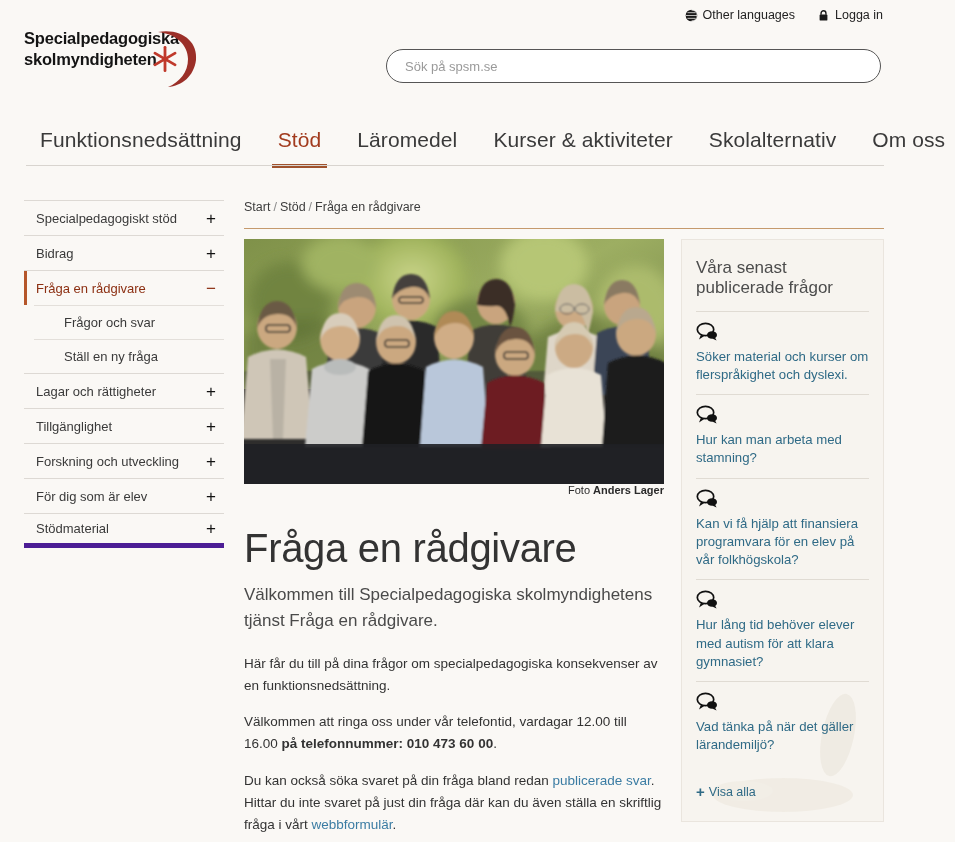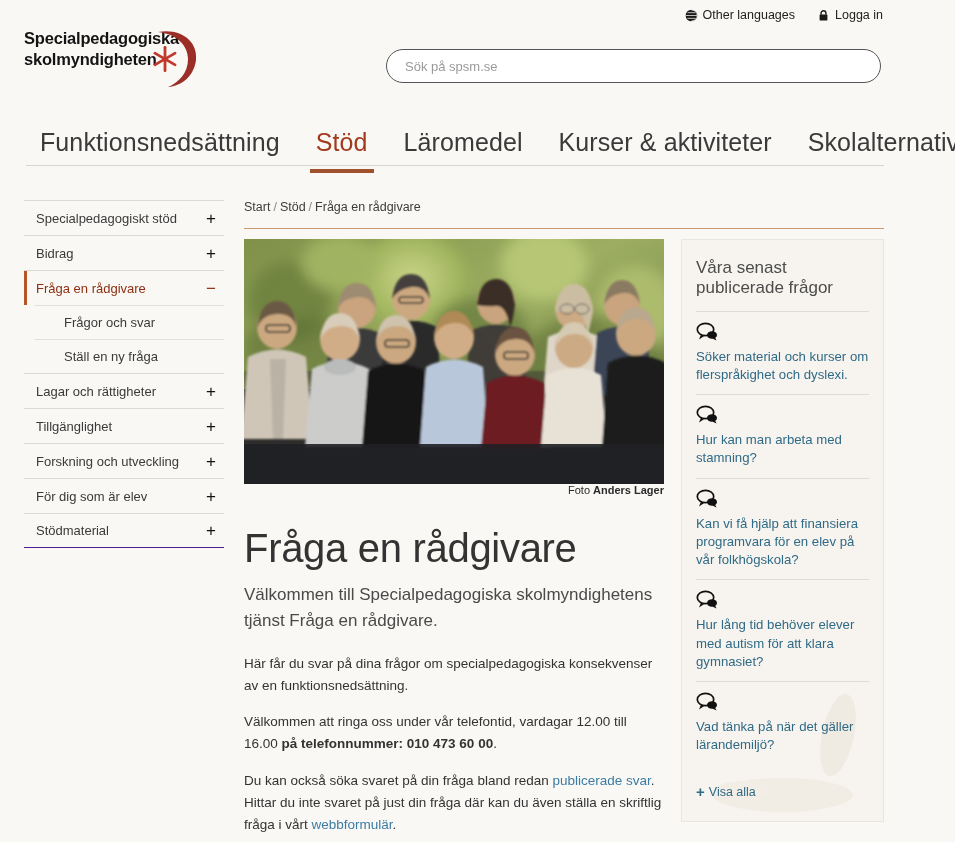--- a/index.html
+++ b/index.html
@@ -40,42 +40,42 @@
   }
   .searchbox::placeholder { color: #9a9a9a; }
 
   
   .mainnav {
     position: absolute; left: 26px; top: 128px;
     width: 858px; height: 38px;
     display: flex; align-items: flex-start; gap: 0;
   }
   .navitem {
-    font-size: 25px; color: #3a3a3a; cursor: pointer;
+    font-size: 21px; color: #3a3a3a; cursor: pointer;
     padding: 0 18px 12px 18px; position: relative;
     white-space: nowrap; letter-spacing: .1px;
   }
   .navitem:first-child { padding-left: 14px; }
   .navitem.active { color: #a23b1e; }
   .navitem.active::after {
     content: ""; position: absolute; left: 12px; right: 12px; bottom: -4px;
     height: 4px; background: #a0522d;
   }
   .nav-rule { position: absolute; left: 26px; top: 165px; width: 858px; height: 1px; background: #d8d4cf; }
 
   
   .leftnav { position: absolute; left: 24px; top: 200px; width: 200px; text-align: center; }
   .ln-row {
     position: relative;
     display: flex; align-items: center; justify-content: space-between;
     border-top: 1px solid #ddd9d4;
     height: 35px; padding: 0 8px 0 12px;
     font-size: 13px; color: #3a3a3a; cursor: pointer;
   }
-  .ln-row:last-child { border-bottom: 1px solid #4c1d95; }
+  .ln-row:last-child { border-bottom: 5px solid #4c1d95; }
   .ln-row .sign { font-size: 17px; color: #111; line-height: 1; font-weight: 500; }
   .ln-row.active { color: #8c2f12; }
   .ln-row.active .sign { color: #8c2f12; }
   .ln-row.active::before {
     content: ""; position: absolute; left: 0; top: 0; bottom: 0;
     width: 3px; background: #b5562a;
   }
   .ln-sub {
     border-top: 1px solid #e3dfda;
     height: 34px; display: flex; align-items: center;
@@ -366,21 +366,21 @@
         </g>
         <rect x="0" y="205" width="420" height="40" fill="#1f2025" opacity=".9"></rect>
       </svg>
     </div>
     <div class="photo-caption">
       <span>Foto </span><b>Anders Lager</b>
     </div>
 
     <h1 class="title">Fråga en rådgivare</h1>
     <p class="lede">Välkommen till Specialpedagogiska skolmyndighetens tjänst Fråga en rådgivare.</p>
-    <p class="body">Här får du svar på dina frågor om specialpedagogiska konsekvenser av en funktionsnedsättning.</p>
+    <p class="body">Här får du till på dina frågor om specialpedagogiska konsekvenser av en funktionsnedsättning.</p>
     <p class="body"><span>Välkommen att ringa oss under vår telefontid, vardagar 12.00 till 16.00 </span><b>på telefonnummer: 010 473 60 00</b><span>.</span></p>
     <p class="body"><span>Du kan också söka svaret på din fråga bland redan </span><a class="inline">publicerade svar</a><span>. Hittar du inte svaret på just din fråga där kan du även ställa en skriftlig fråga i vårt </span><a class="inline">webbformulär</a><span>.</span></p>
 
   </main>
 
   <aside class="rightpanel">
     <svg class="rp-watermark" viewBox="0 0 190 150">
       <ellipse cx="135" cy="44" rx="16" ry="42" fill="#e9e3d8" transform="rotate(12 135 44)"></ellipse>
       <ellipse cx="80" cy="104" rx="70" ry="17" fill="#ece6db"></ellipse>
       <ellipse cx="40" cy="100" rx="30" ry="10" fill="#eee9df"></ellipse>

